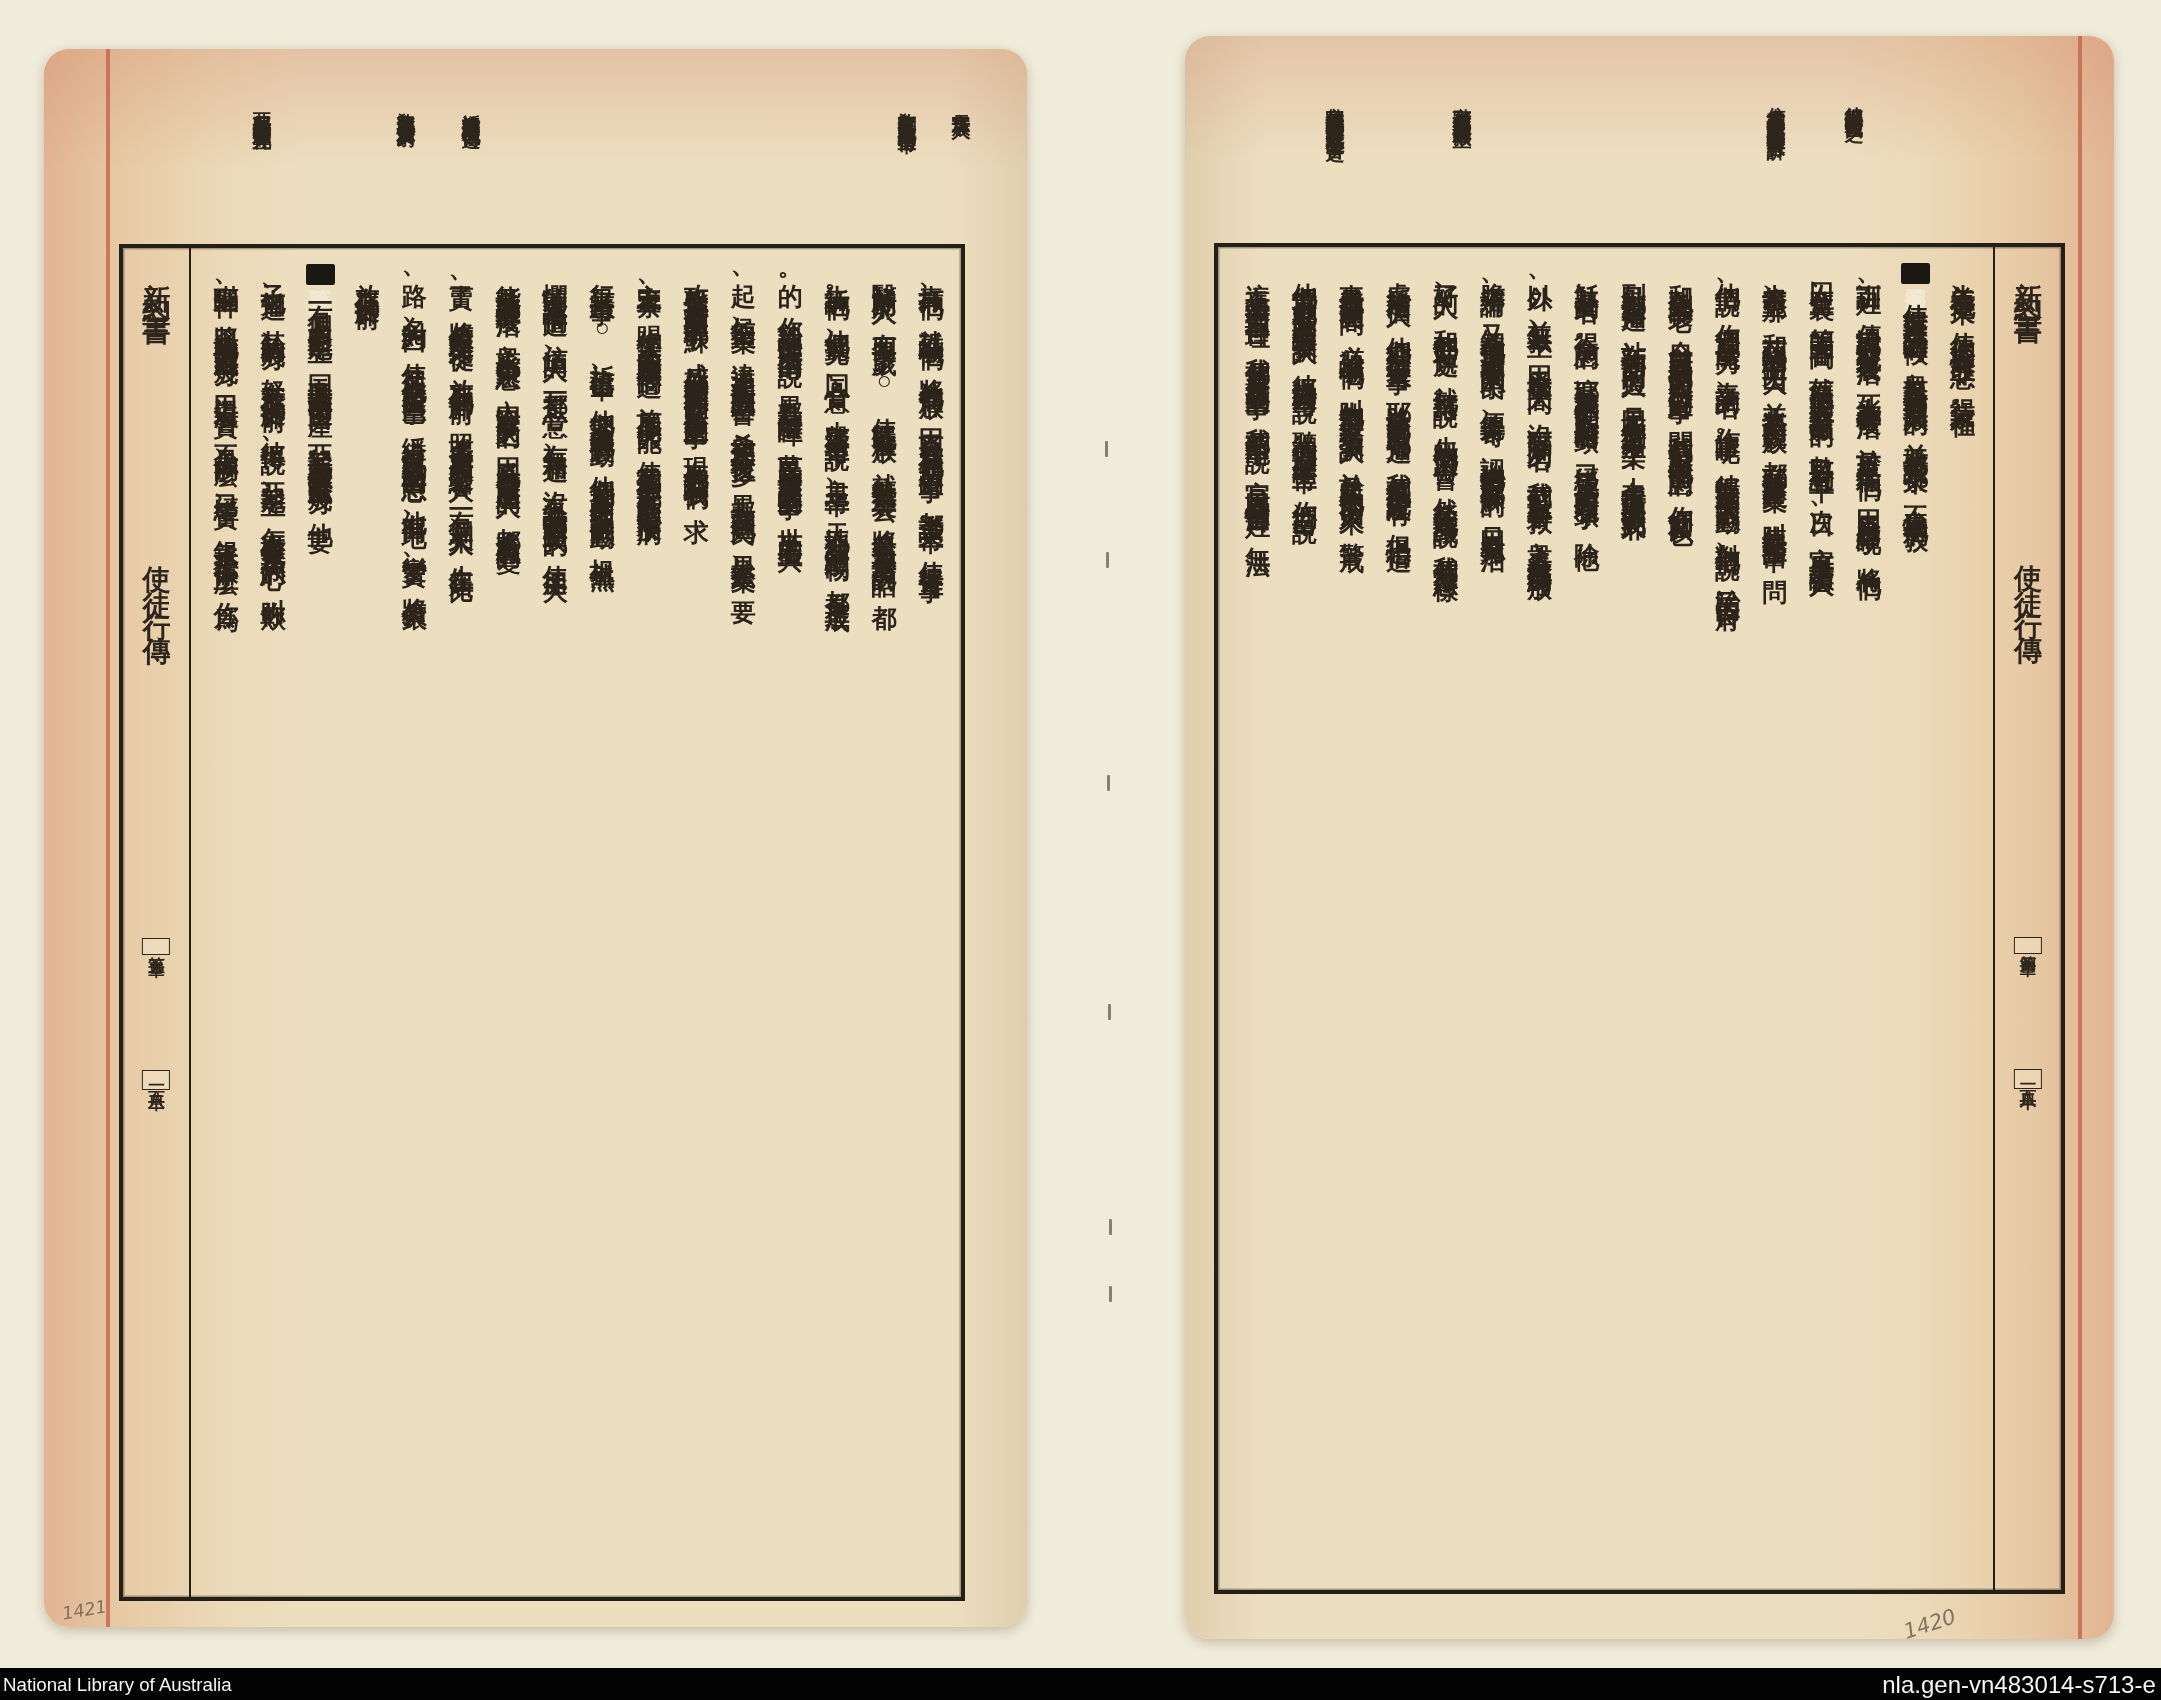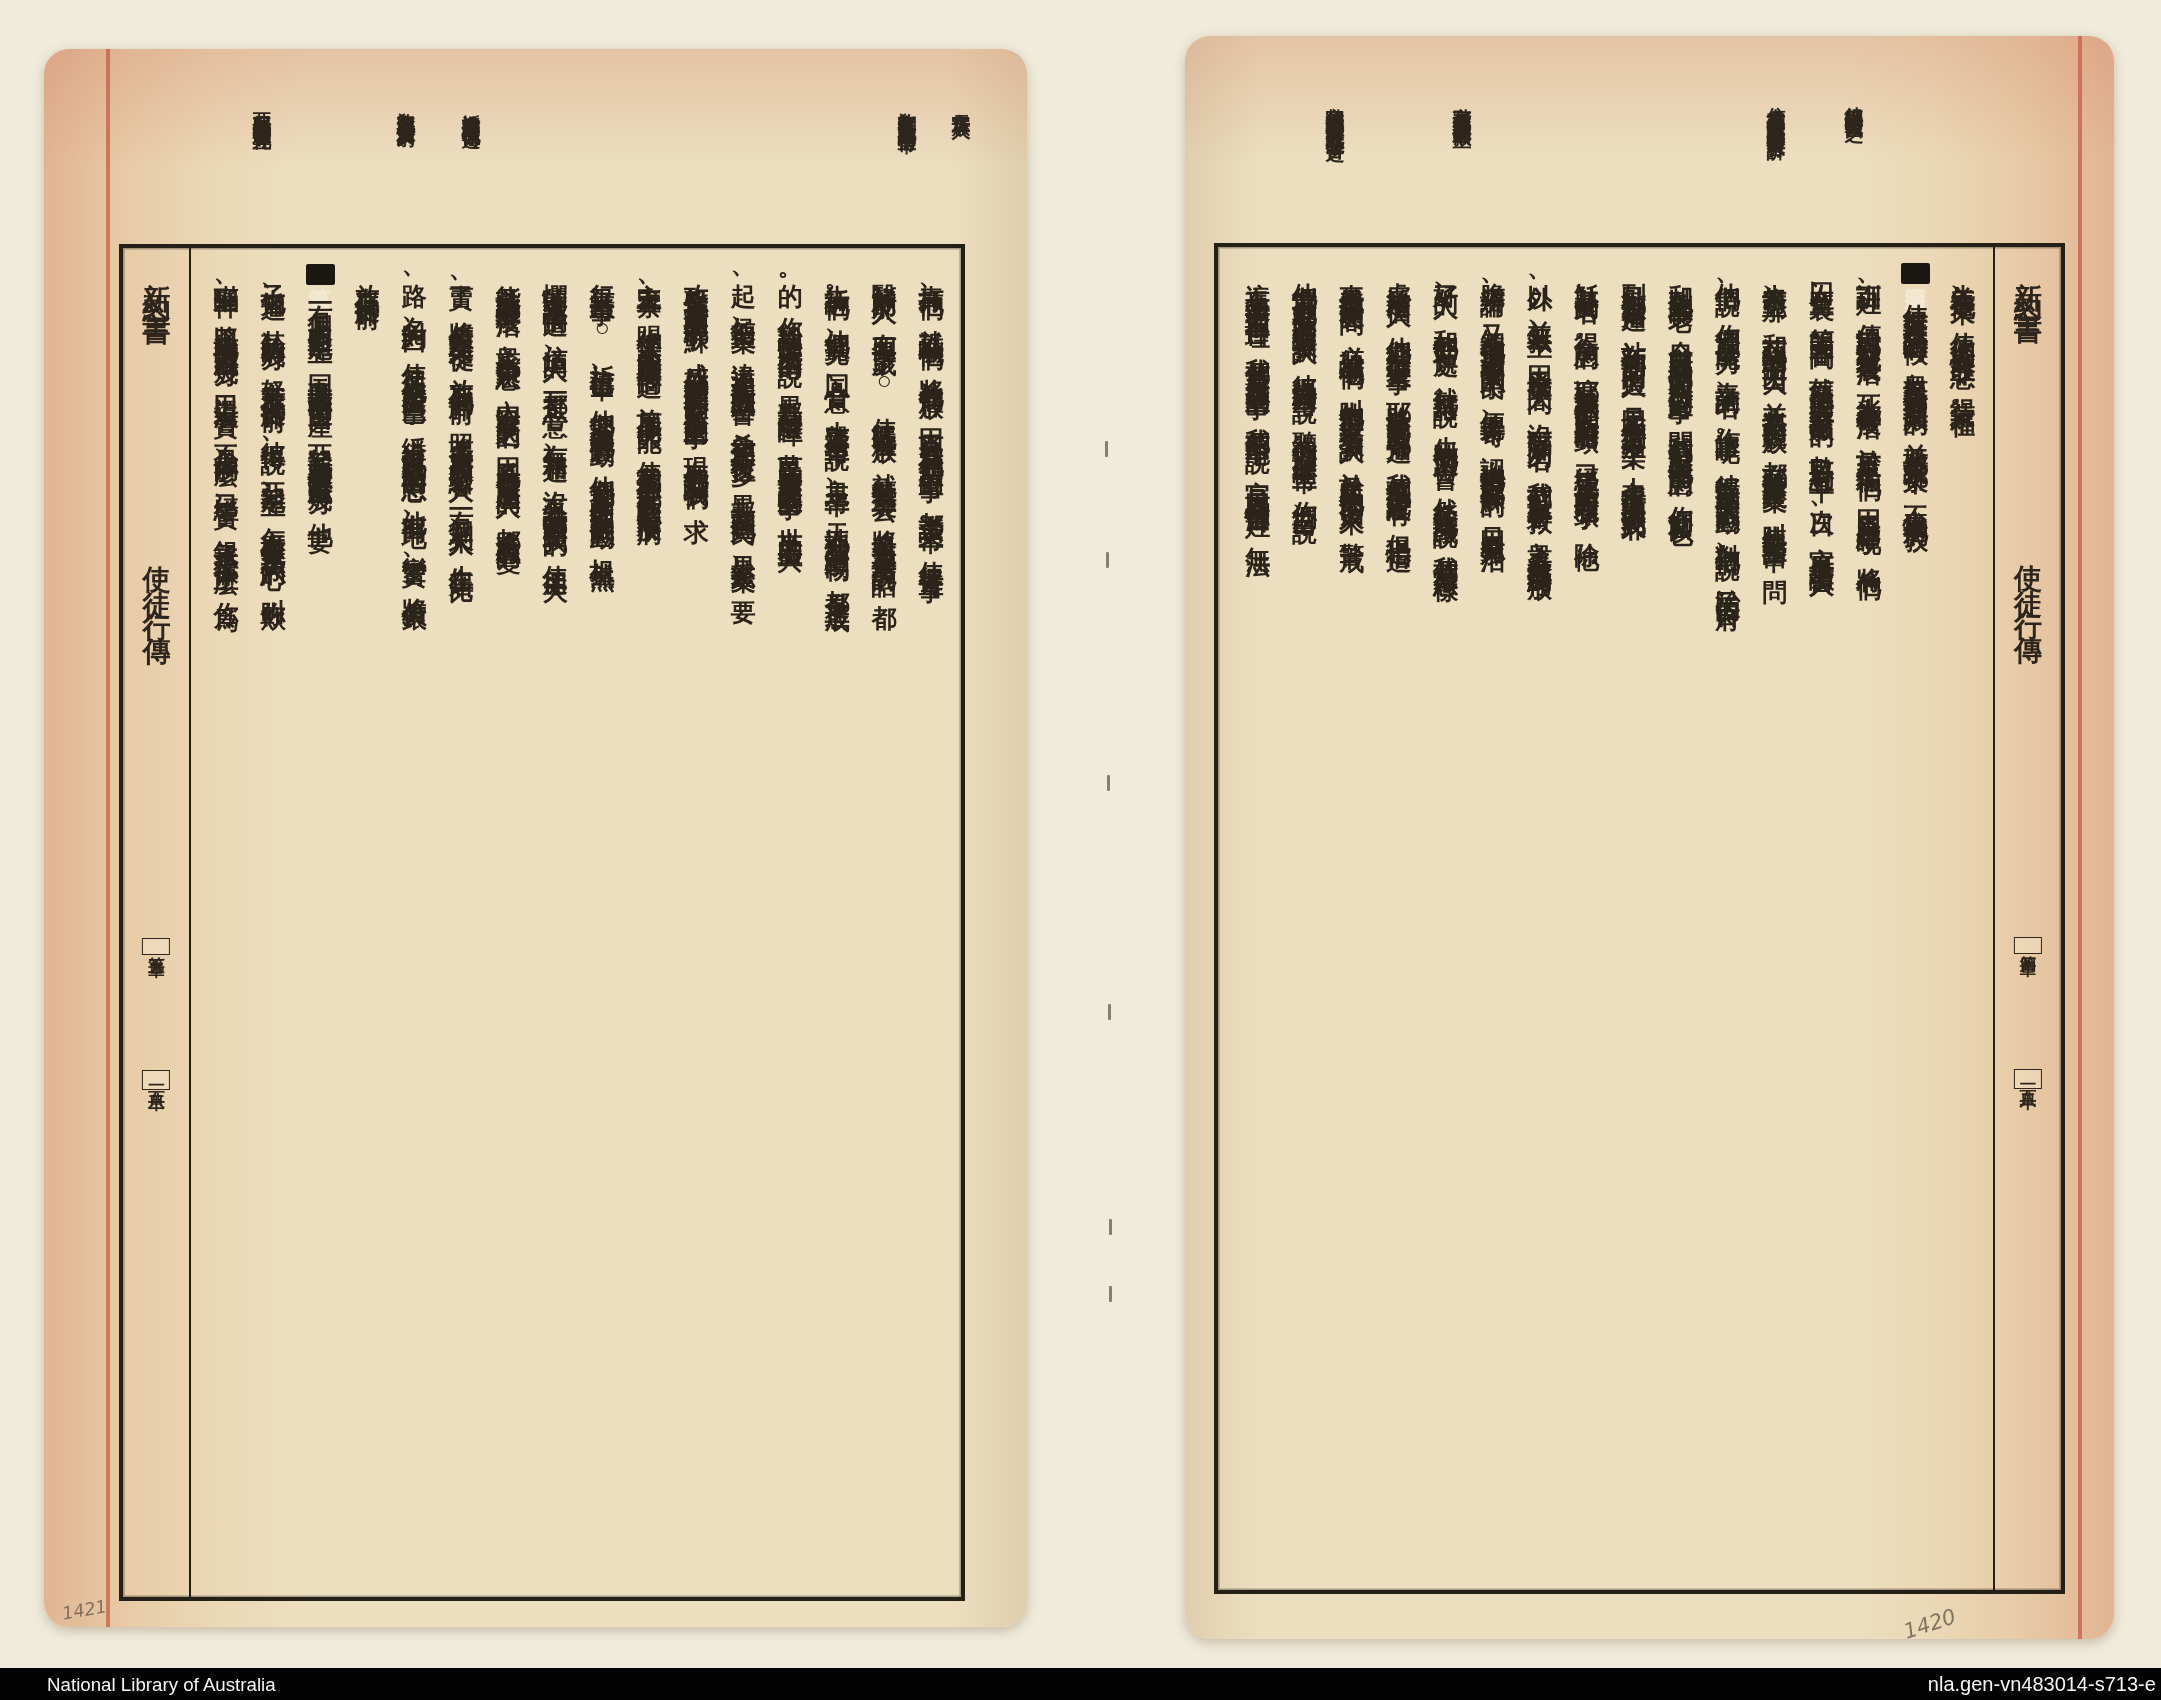--- a/index.html
+++ b/index.html
@@ -126,24 +126,24 @@
     color:#6f6253;opacity:.85;
   }
   #hw-left{left:62px;top:1600px;font-size:17.6px;transform:rotate(-10deg);}
   #hw-right{left:1903px;top:1612px;font-size:21px;transform:rotate(-18deg);}
 
   
   .footer{
     position:absolute;left:0;right:0;bottom:0;height:33px;
     background:#030303;color:#f5f5f5;
     font-family:"Liberation Sans","DejaVu Sans",sans-serif;
-    display:flex;align-items:center;justify-content:space-between;padding-left:44px;
+    display:flex;align-items:center;justify-content:space-between;
   }
   .footer .fleft{font-size:18.7px;margin-left:3.1px;letter-spacing:0px;}
-  .footer .fright{font-size:20px;margin-right:5.2px;}
+  .footer .fright{font-size:24px;margin-right:5.2px;}
 </style>
 </head>
 <body>
 
 <div class="page" id="page-left">
   <div class="redline"></div>
 
   <div class="anno lg0">官長釋放二人</div>
   <div class="anno lg1">敎會聞二人述說此事卽祈禱上帝</div>
   <div class="anno lg2">祈禱處震動門徒乃侃侃傳道</div>

